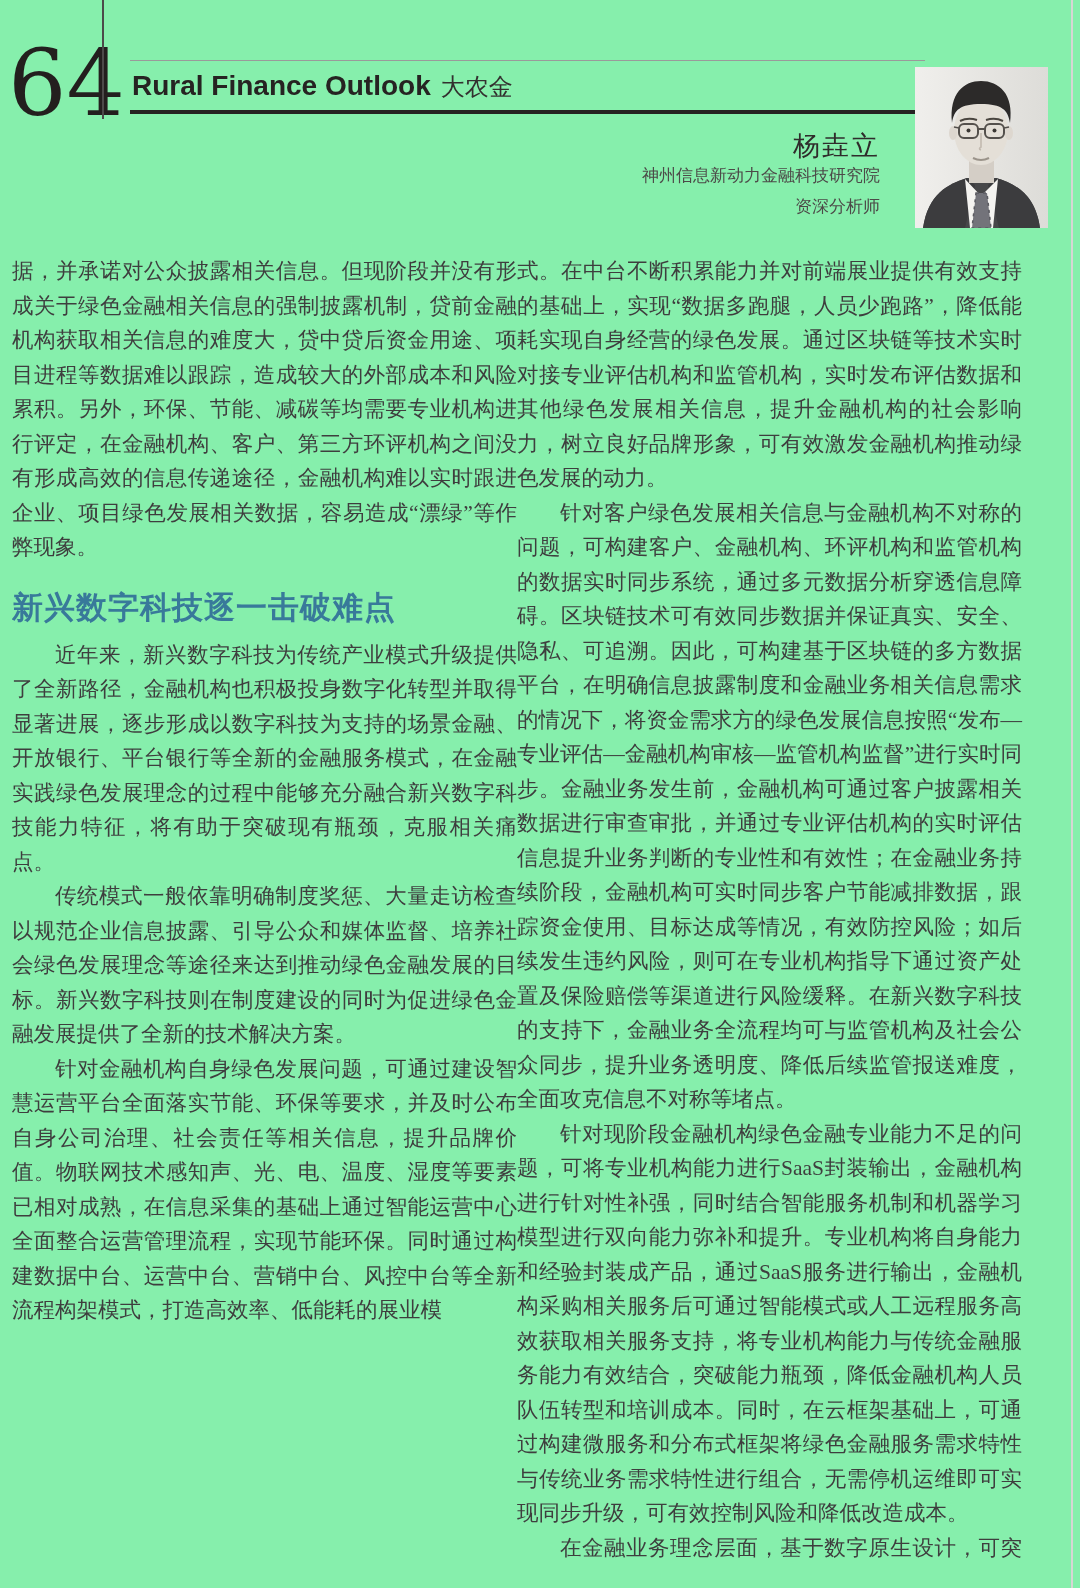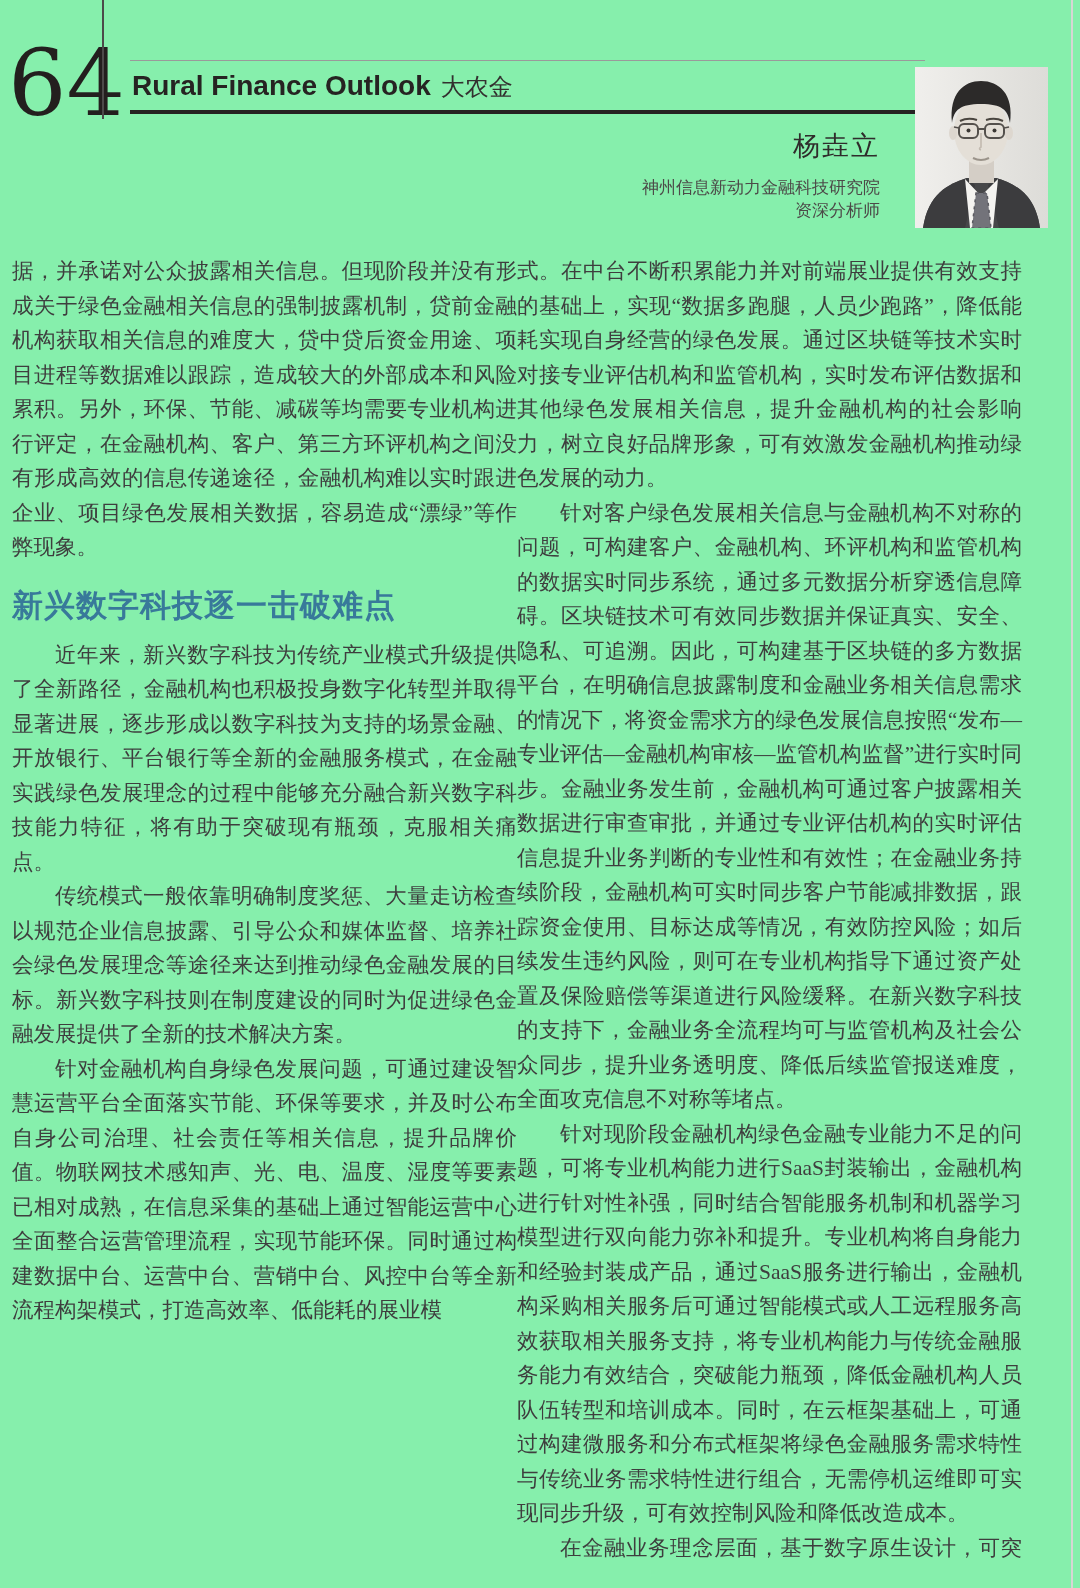--- a/index.html
+++ b/index.html
@@ -53,22 +53,22 @@
   .title-en { font-size: 28px; font-weight: bold; color: #262322; letter-spacing: 0px; }
   .title-cn { font-size: 24px; font-weight: 500; color: #33302f; margin-left: 10px; }
   .author-block {
     position: absolute;
     right: 200px; top: 128px;
     width: 420px;
     text-align: right;
     font-family: "Liberation Sans", "DejaVu Sans", sans-serif;
   }
   .author-name  { font-size: 27px; color: #2f2c2b; letter-spacing: 2px; font-weight: 500; }
-  .author-affil { font-size: 17px; color: #4c4a48; margin-top: 12px; }
-  .author-title { font-size: 17px; color: #4c4a48; }
+  .author-affil { font-size: 17px; color: #4c4a48; }
+  .author-title { font-size: 17px; color: #4c4a48; margin-top: 8px; }
   .author-photo {
     position: absolute;
     left: 915px; top: 67px;
     width: 133px; height: 161px;
     background: #ecebe8;
   }
   .author-photo svg { display: block; width: 100%; height: 100%; }
   
   .columns {
     position: absolute;
@@ -80,21 +80,21 @@
   .column { width: 505px; }
   .body-paragraph {
     font-size: 21.5px;
     line-height: 34.5px;
     text-align: justify;
     text-justify: inter-ideograph;
     color: #3e3e3e;
   }
   .body-paragraph.indent { text-indent: 2em; }
   .section-heading {
-    font-family: Liberation Mono, monospace;
+    font-family: Liberation Sans, sans-serif;
     font-size: 31px;
     font-weight: bold;
     color: #38799a;
     letter-spacing: 1px;
     margin: 26px 0 13px 0;
     line-height: 1.1;
   }
 </style>
 </head>
 <body>

